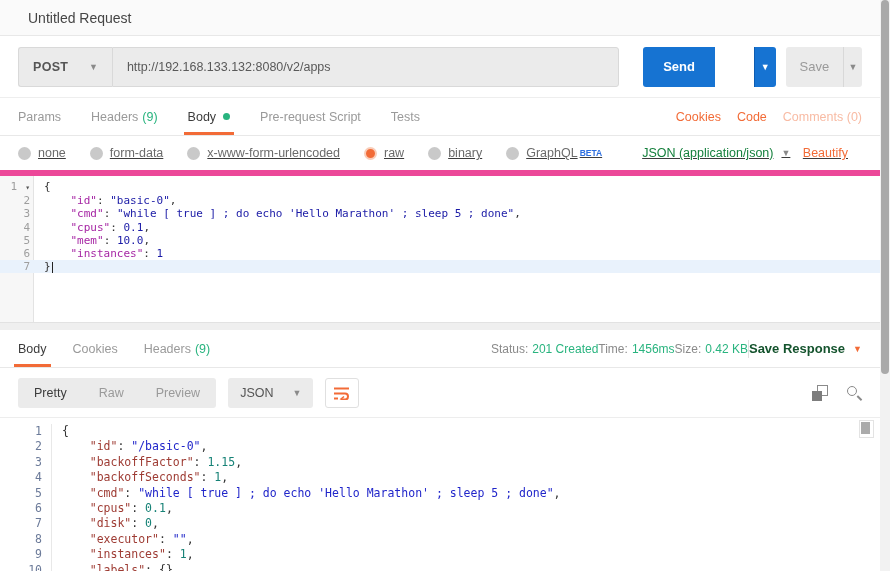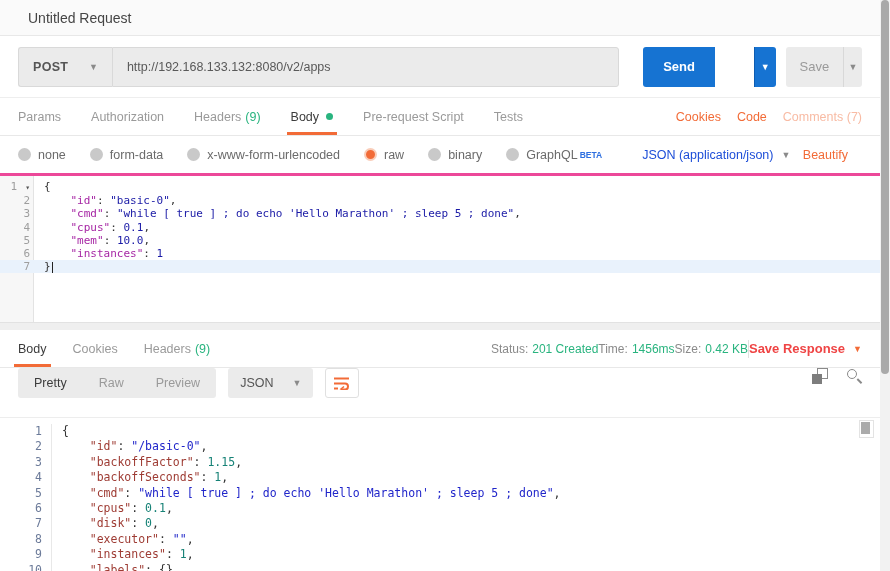--- a/index.html
+++ b/index.html
@@ -30,28 +30,28 @@
   .tab { display:flex; align-items:center; margin-right:30px; font-size:12.5px; color:#9a9a9a; cursor:pointer; position:relative; }
   .tab .count-green { color:#29b47f; margin-left:4px; }
   .tab.active { color:#3c3c3c; font-weight:400; }
   .tab.active .underline { position:absolute; left:-4px; right:-4px; bottom:0; height:3px; background:#f26b37; }
   .tab .dot { width:7px; height:7px; border-radius:50%; background:#29b47f; margin-left:7px; }
   .tabs-right { margin-left:auto; display:flex; align-items:center; gap:16px; }
   .link-orange { color:#f26b37; font-size:12.5px; cursor:pointer; }
   .link-orange-faded { color:#f8bba4; font-size:12.5px; cursor:pointer; }
 
   
-  .type-row { height:40px; display:flex; align-items:center; padding:0 18px; border-bottom:3px solid #ec4899; background:#fff; }
+  .type-row { height:40px; display:flex; align-items:center; padding:0 18px; border-bottom:6px solid #ec4899; background:#fff;text-decoration:underline; }
   .radio-item { display:flex; align-items:center; margin-right:24px; cursor:pointer; }
   .radio-circle { width:13px; height:13px; border-radius:50%; background:#c9c9c9; margin-right:7px; flex:0 0 auto; }
   .radio-item.selected .radio-circle { background:#f26b37; border:2px solid #f9cdb9; }
   .radio-label { font-size:12.5px; color:#6b6b6b; }
   .beta { font-size:8.5px; font-weight:700; color:#2d6fe0; vertical-align:super; margin-left:2px;text-align:center; }
   .content-type { display:flex; align-items:center; margin-left:16px; cursor:pointer; }
-  .content-type .ct-label { color:#1d4ed8; font-size:12.5px; margin-right:8px; }
+  .content-type .ct-label { color:#15803d; font-size:12.5px; margin-right:8px; }
   .beautify { margin-left:auto; margin-right:14px; }
 
   
   .code-line { display:flex; white-space:pre; position:relative; z-index:1; }
   .gutter-num { flex:0 0 auto; text-align:right; color:#9e9e9e; }
   .code-text { padding-left:10px; }
   .cursor { display:inline-block; width:1px; height:11px; background:#222; vertical-align:middle; margin-left:1px; }
   .fold-caret { color:#555; font-size:8px; margin-left:3px; width:10px; display:inline-block; }
 
   
@@ -68,25 +68,25 @@
   .gap-band { height:8px; background:#efefef; border-top:1px solid #e2e2e2; }
 
   
   .res-tabs { height:38px; display:flex; align-items:stretch; padding:0 18px; border-bottom:1px solid #e8e8e8; background:#fff; }
   .res-tabs .tab { margin-right:26px; }
   .status-group { margin-left:auto; display:flex; align-items:center; }
   .status-item { font-size:12px; color:#8a8a8a; }
   .status-item .green { color:#29b47f; margin-left:4px; }
   .v-div { width:1px; height:18px; background:#e0e0e0; }
   .save-response { display:flex; align-items:center; gap:8px; cursor:pointer; }
-  .save-response .sr-label { color:#ef4444; font-size:13px; font-weight:700; }
+  .save-response .sr-label { color:#14532d; font-size:13px; font-weight:700; }
   .save-response .caret { color:#f26b37; }
 
   
-  .res-toolbar { height:50px; display:flex; align-items:flex-start; padding:0 18px; background:#fff; border-bottom:1px solid #ededed; }
+  .res-toolbar { height:50px; display:flex; align-items:center; padding:0 18px; background:#fff; border-bottom:1px solid #ededed; }
   .seg-group { display:flex; background:#ebebeb; border-radius:3px; height:30px; }
   .seg-item { padding:0 16px; display:flex; align-items:center; font-size:12.5px; color:#9a9a9a; cursor:pointer; }
   .seg-item.active { color:#3c3c3c; }
   .format-select { margin-left:12px; height:30px; background:#ebebeb; border-radius:3px; display:flex; align-items:center; padding:0 12px; cursor:pointer; }
   .format-select .fmt { font-size:12.5px; color:#555; margin-right:19px; }
   .wrap-btn { margin-left:12px; width:34px; height:30px; background:#fff; border:1px solid #e0e0e0; border-radius:3px; display:flex; align-items:center; justify-content:center; cursor:pointer; }
   .toolbar-right { margin-left:auto; display:flex; align-items:center; gap:18px; }
   .copy-icon { position:relative; width:16px; height:16px; cursor:pointer; }
   .copy-icon .back { position:absolute; right:0; top:0; width:11px; height:11px; border:1.5px solid #8a8a8a; background:#fff; }
   .copy-icon .front { position:absolute; left:0; bottom:0; width:10px; height:10px; background:#7d7d7d; }
@@ -135,41 +135,38 @@
           <span class="caret">▼</span>
         </span>
     </div>
   </div>
 
   <div class="tabs-row">
     <div class="tab">
         <span>Params</span>
       </div>
     <div class="tab">
-        <span>Authorization</span>
-      </div>
-    <div class="tab">
         <span>Headers</span>
         <span class="count-green">(9)</span>
       </div>
     <div class="tab active">
         <span>Body</span>
         <span class="dot"></span>
         <span class="underline"></span>
       </div>
     <div class="tab">
         <span>Pre-request Script</span>
       </div>
     <div class="tab">
         <span>Tests</span>
       </div>
     <div class="tabs-right">
       <span class="link-orange">Cookies</span>
       <span class="link-orange">Code</span>
-      <span class="link-orange-faded">Comments (7)</span>
+      <span class="link-orange-faded">Comments (0)</span>
     </div>
   </div>
 
   <div class="type-row">
     <div class="radio-item">
       <span class="radio-circle"></span>
       <span class="radio-label">none</span>
     </div>
     <div class="radio-item">
       <span class="radio-circle"></span>

